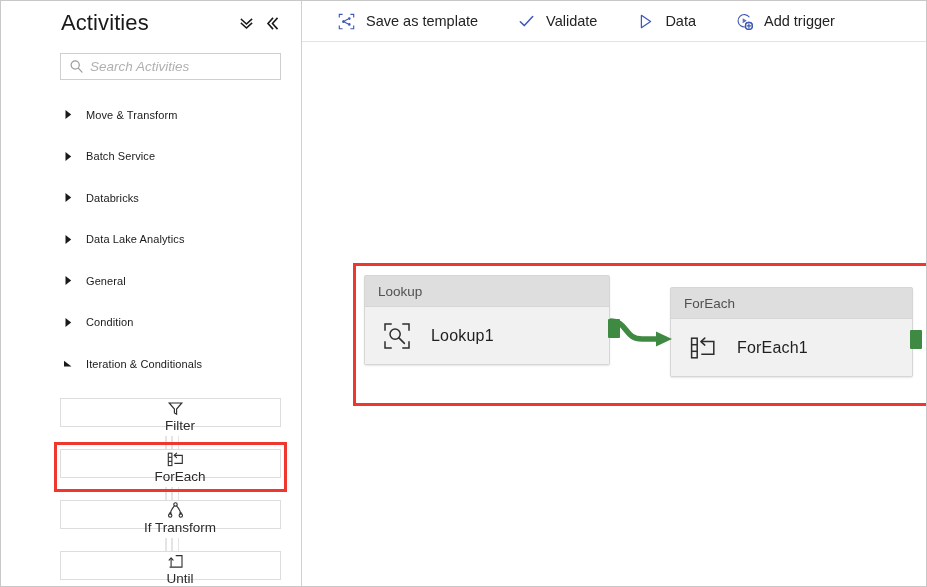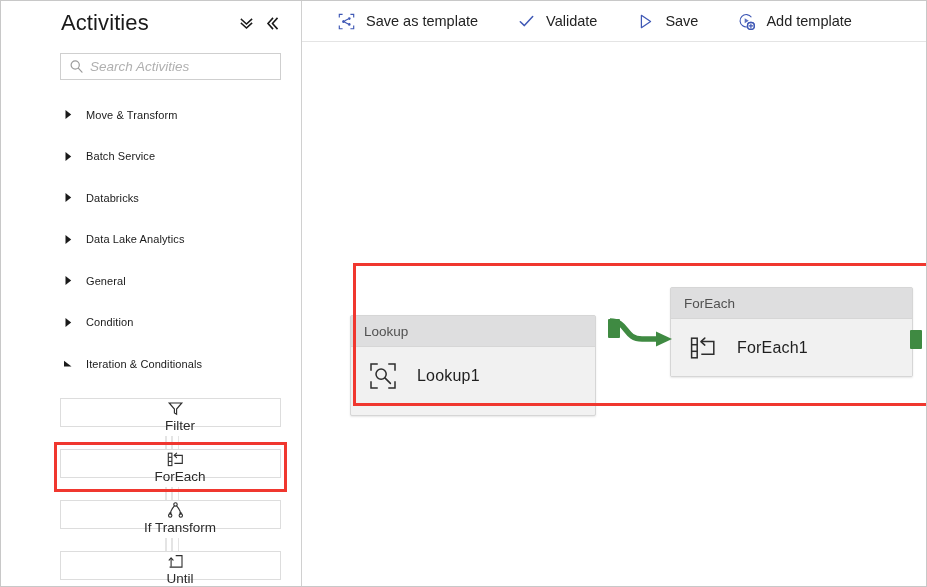--- a/index.html
+++ b/index.html
@@ -214,21 +214,21 @@
   }
   .node-ico { width: 30px; height: 30px; flex: 0 0 30px; color: #2d2d2d; }
   .node-ico svg { display: block; }
   .node-name {
     font-size: 16px;
     color: #1f1f1f;
     margin-left: 19px;
     letter-spacing: .2px;
   }
 
-  #node-lookup { left: 48px; top: 233px; width: 246px; height: 101px; margin-top: 40px; }
+  #node-lookup { left: 62px; top: 233px; width: 246px; height: 90px; }
   #node-foreach { left: 368px; top: 245px; width: 243px; height: 90px; }
 
   .port {
     position: absolute;
     width: 12px; height: 19px;
     background: #3f8a42;
     border-radius: 1px;
     z-index: 6;
   }
   #port-lookup-out { left: 306px; top: 277px; }
@@ -448,35 +448,35 @@
         </span>
         <span class="tb-label">Validate</span>
       </div>
 
       <div class="tb-btn">
         <span class="tb-ico">
           <svg width="19" height="19" viewBox="0 0 19 19" fill="none" stroke="#3f58b5" stroke-width="1.25" stroke-linejoin="round">
             <path d="M5.4 3.3 L14.6 9.5 L5.4 15.7 Z"></path>
           </svg>
         </span>
-        <span class="tb-label">Save</span>
+        <span class="tb-label">Data</span>
       </div>
 
       <div class="tb-btn">
         <span class="tb-ico">
           <svg width="19" height="19" viewBox="0 0 19 19" fill="none" stroke="#3f58b5" stroke-width="1.15">
             <path d="M14.4 5.3 A6.2 6.2 0 1 0 14.9 11.3"></path>
             <path d="M7.7 6.3 L11.8 8.8 L7.7 11.3 Z" fill="#3f58b5" stroke="none" opacity=".85"></path>
             <circle cx="13.9" cy="13.9" r="3.5" fill="#ffffff"></circle>
             <circle cx="13.9" cy="13.9" r="3.5"></circle>
             <line x1="13.9" y1="11.9" x2="13.9" y2="15.9" stroke-linecap="round"></line>
             <line x1="11.9" y1="13.9" x2="15.9" y2="13.9" stroke-linecap="round"></line>
           </svg>
         </span>
-        <span class="tb-label">Add template</span>
+        <span class="tb-label">Add trigger</span>
       </div>
 
     </div>
 
     <div id="canvas">
 
       <div id="canvas-highlight"></div>
 
       <svg id="connector" width="90" height="55" viewBox="0 0 90 55">
         <path d="M8 19 C 26 19, 22 37, 40 37 L 57 37" fill="none" stroke="#3f8a42" stroke-width="5.5" stroke-linecap="butt"></path>

